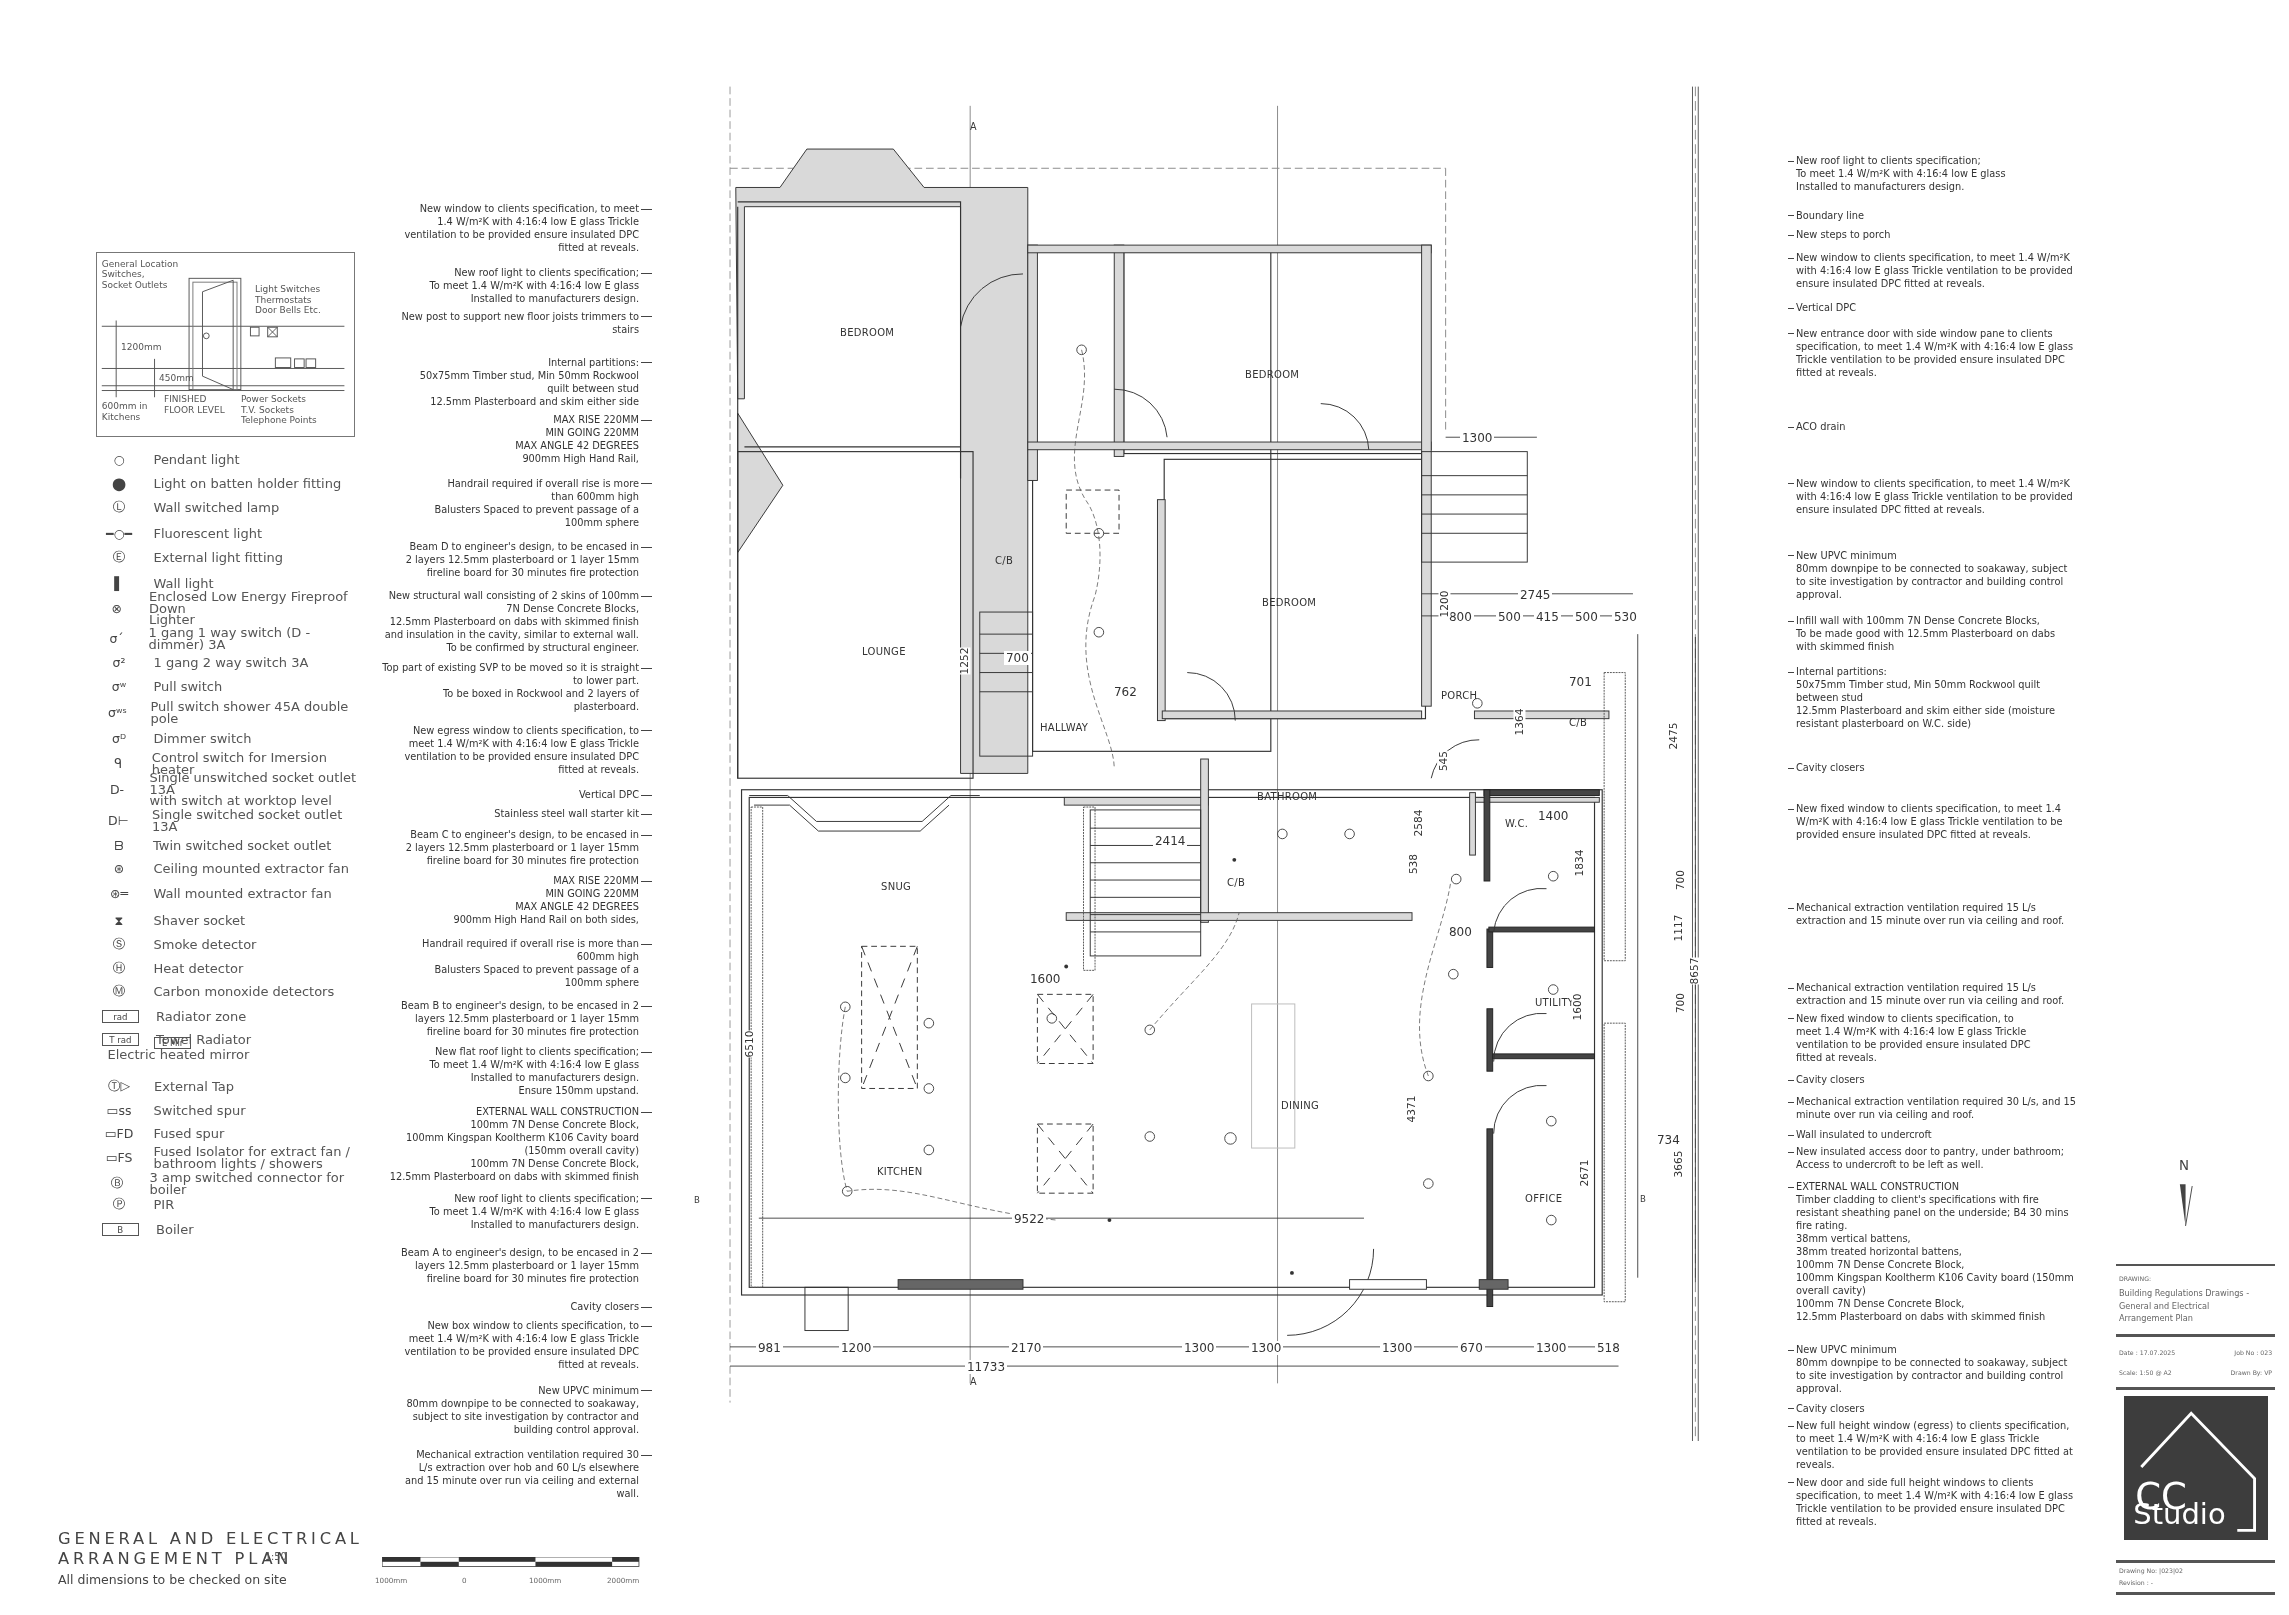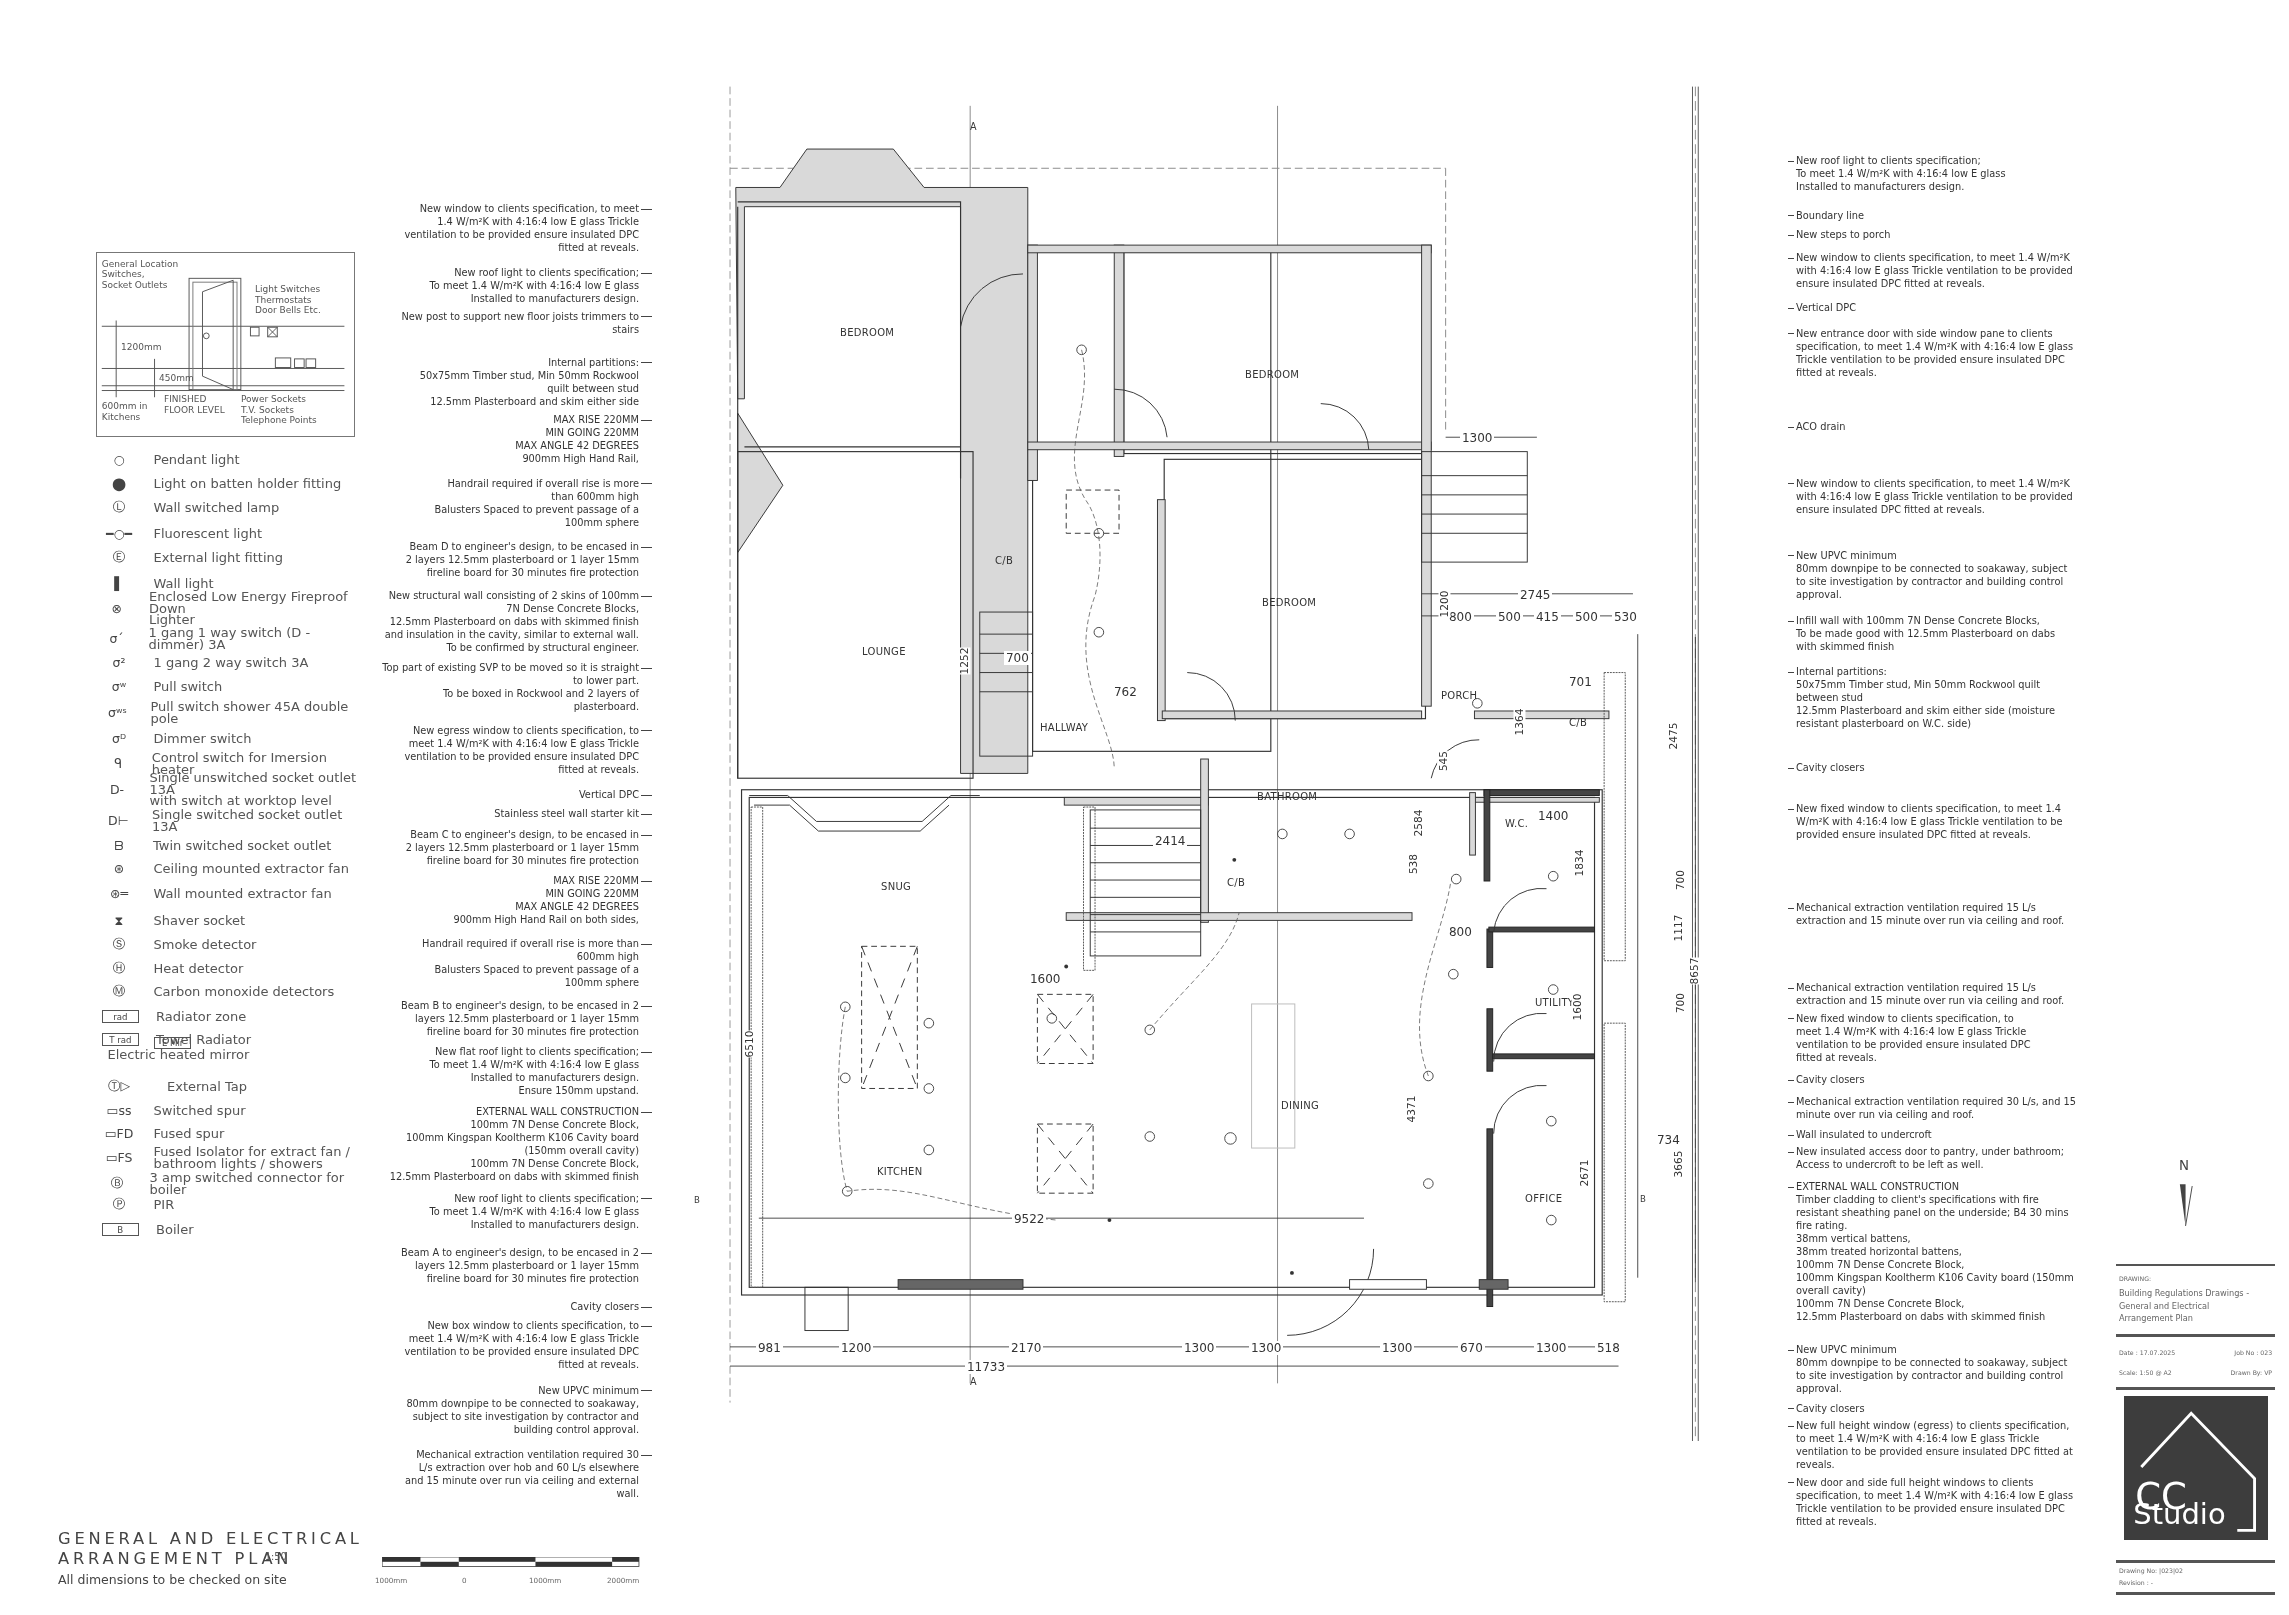--- a/index.html
+++ b/index.html
@@ -167,21 +167,21 @@
     <div class="leg-row" style="top: 580px;">
       <span class="leg-sym" style="font-size: 8.6px; border: 1px solid rgb(85, 85, 85); width: 35px; margin: 0px 5.8px; height: 10.6px;">T rad</span>
       <span class="leg-lbl" style="margin-left: 11.5px;">Towel Radiator</span>
     </div>
     <div class="leg-row" style="top: 587px; flex-direction: column;">
       <span class="leg-sym" style="font-size: 8.6px; border: 1px solid rgb(85, 85, 85); width: 35px; margin: 0px 5.8px; height: 10.6px;">E Mir</span>
       <span class="leg-lbl" style="margin-left: 11.5px;">Electric heated mirror</span>
     </div>
     <div class="leg-row" style="top: 627px;">
       <span class="leg-sym">Ⓣ▷</span>
-      <span class="leg-lbl" style="margin-left: 25px;">External Tap</span>
+      <span class="leg-lbl" style="margin-left: 12px;">External Tap</span>
     </div>
     <div class="leg-row" style="top: 651px;">
       <span class="leg-sym">▭ss</span>
       <span class="leg-lbl" style="margin-left: 11.5px;">Switched spur</span>
     </div>
     <div class="leg-row" style="top: 674px;">
       <span class="leg-sym">▭FD</span>
       <span class="leg-lbl" style="margin-left: 11.5px;">Fused spur</span>
     </div>
     <div class="leg-row" style="top: 698px;">

